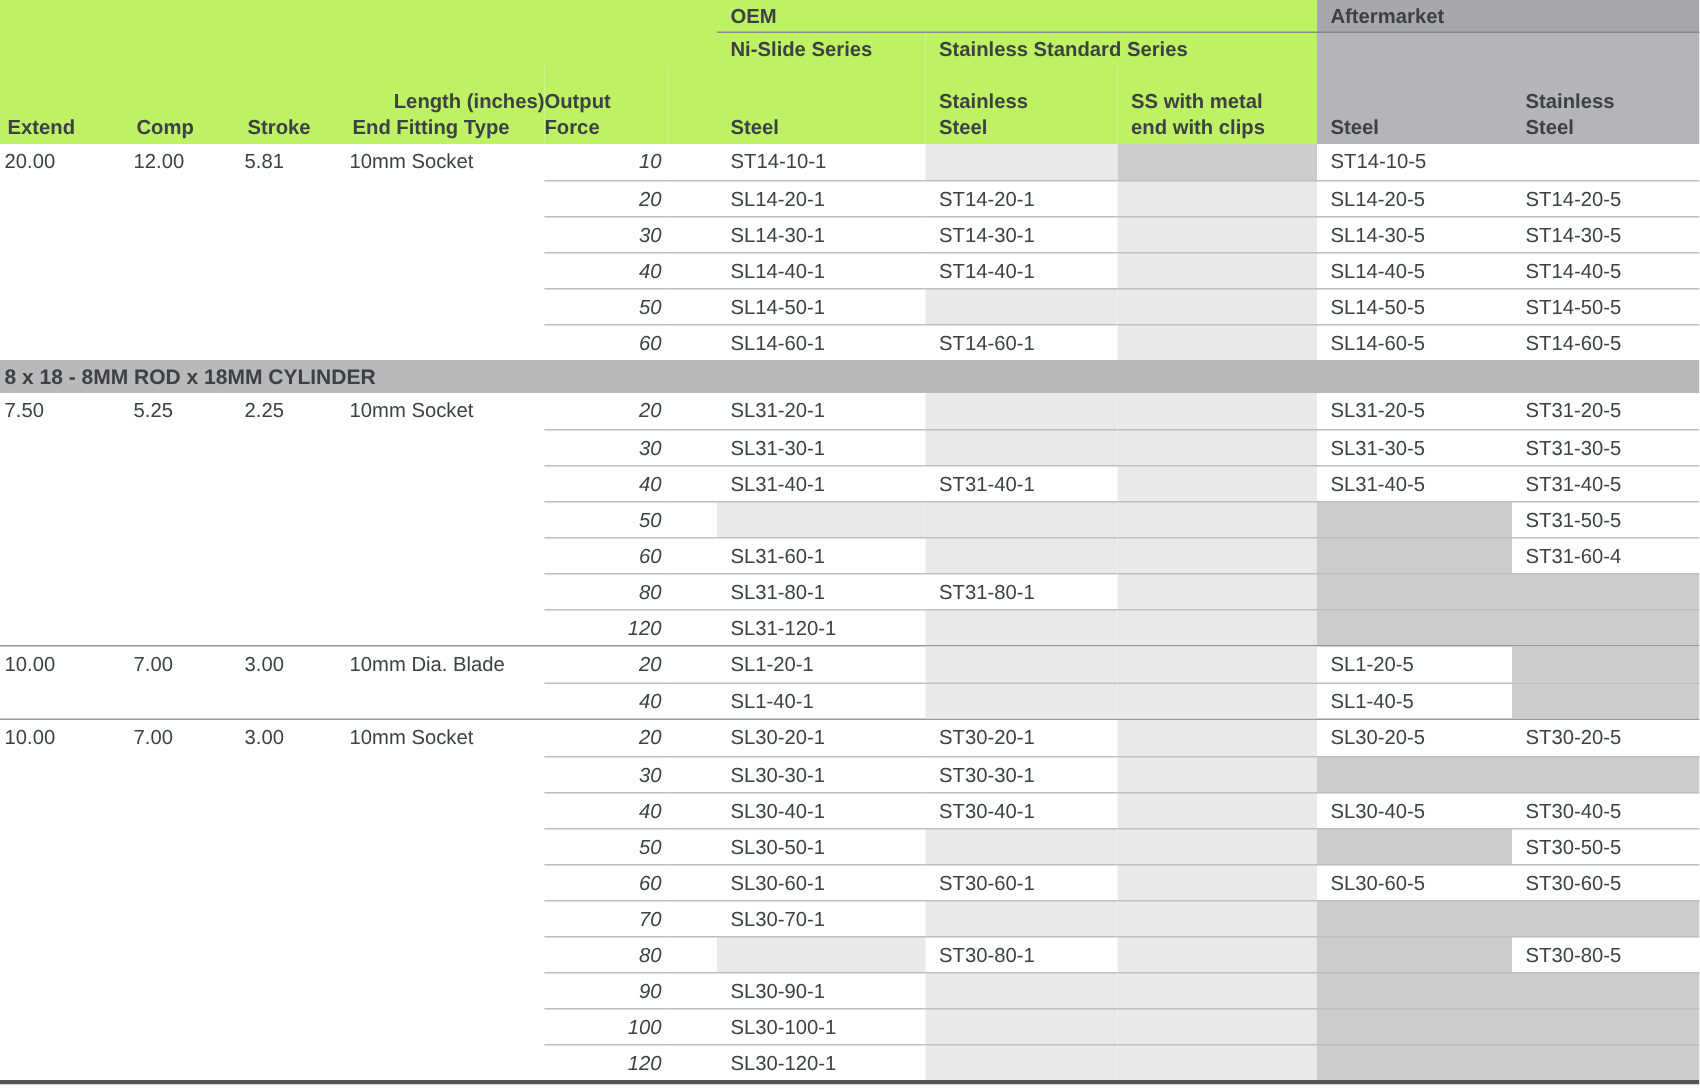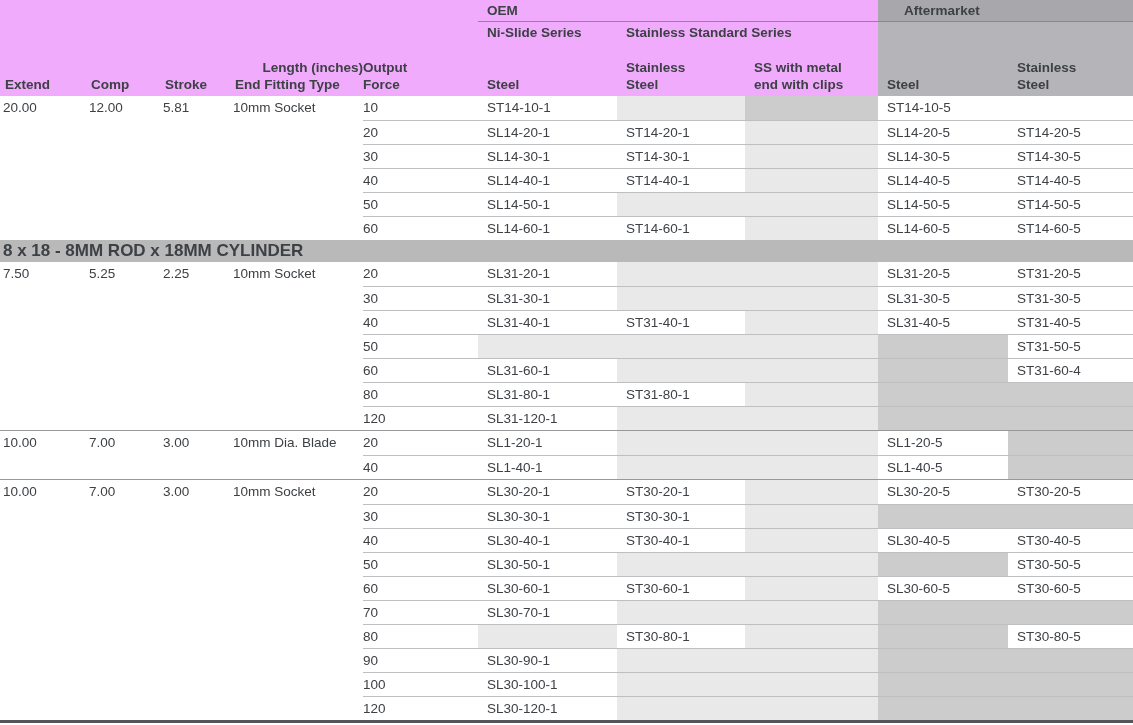--- a/index.html
+++ b/index.html
@@ -1,49 +1,49 @@
 <!DOCTYPE html>
 <html><head>
 <meta charset="utf-8">
 <style>
   html,body{margin:0;padding:0;background:#fff;}
   body{font-family:"Liberation Sans","DejaVu Sans",sans-serif;color:#3d4145;}
   .tbl{width:1133px;border-bottom:3px solid #545559;}
   .grid{display:grid;grid-template-columns:86px 74px 70px 133px 82px 33px 139px 128px 133px 130px 125px;}
 
   
-  .hdr .cell{background:#f0abfc;}
+  .hdr .cell{background:#bef264;}
   .hdr-top .cell{height:22px;line-height:22px;font-weight:bold;box-sizing:border-box;}
   .g-oem{grid-column:7 / span 3;border-bottom:1px solid #8a8a8e;padding-left:9px;}
   .g-blank{grid-column:1 / span 6;}
-  .g-am{grid-column:10 / span 2;background:#a8a8ac !important;border-bottom:1px solid #88888c;padding-left:26px;}
+  .g-am{grid-column:10 / span 2;background:#a8a8ac !important;border-bottom:1px solid #88888c;padding-left:9px;}
   .hdr-sub .cell{height:22px;line-height:22px;font-weight:bold;box-sizing:border-box;}
   .s-blank{grid-column:1 / span 6;}
   .s-ni{grid-column:7;padding-left:9px;}
   .s-std{grid-column:8 / span 2;padding-left:9px;}
   .s-amfill{grid-column:10 / span 2;background:#b5b5b9 !important;}
   .hdr-cols .cell{height:52px;box-sizing:border-box;display:flex;flex-direction:column;justify-content:flex-end;font-weight:bold;line-height:17px;padding-bottom:3px;}
   .lenwrap{grid-column:1 / span 4;}
   .lenrow{display:grid;grid-template-columns:86px 74px 70px 133px;}
   .lenrow span{padding-left:5px;}
   .len-label{padding-left:3px;text-align:right;}
   .h-force{grid-column:5;padding-right:4px;}
   .h-c6{grid-column:6;}
   .h-steel1{grid-column:7;padding-left:9px;}
   .h-ss1{grid-column:8;padding-left:9px;}
   .h-clips{grid-column:9;padding-left:9px;}
   .h-steel2{grid-column:10;padding-left:9px;background:#b5b5b9 !important;}
   .h-ss2{grid-column:11;padding-left:9px;background:#b5b5b9 !important;}
 
   
-  .band{height:22px;line-height:22px;background:#b9b9ba;font-weight:bold;padding-left:3px;font-size:17px;box-sizing:border-box;}
+  .band{height:22px;line-height:22px;background:#b9b9ba;font-weight:bold;padding-left:3px;font-size:14px;box-sizing:border-box;}
   .section.topline{border-top:1px solid #98989b;}
   .row .c{height:24px;line-height:24px;font-size:13.5px;box-sizing:border-box;white-space:nowrap;overflow:hidden;}
   .spec{padding-left:3px;}
-  .force{padding-right:4px;}
+  .force{text-align:right;padding-right:4px;font-style:italic;}
   .part{padding-left:9px;}
   .empty-oem{background:#e9e9ea;}
   .empty-am{background:#cccccd;}
   .sep{border-top:1px solid #bfbfc1;}
   .fs{font-size:13.5px;}
 </style>
 </head>
 <body>
 
 <div class="tbl">

